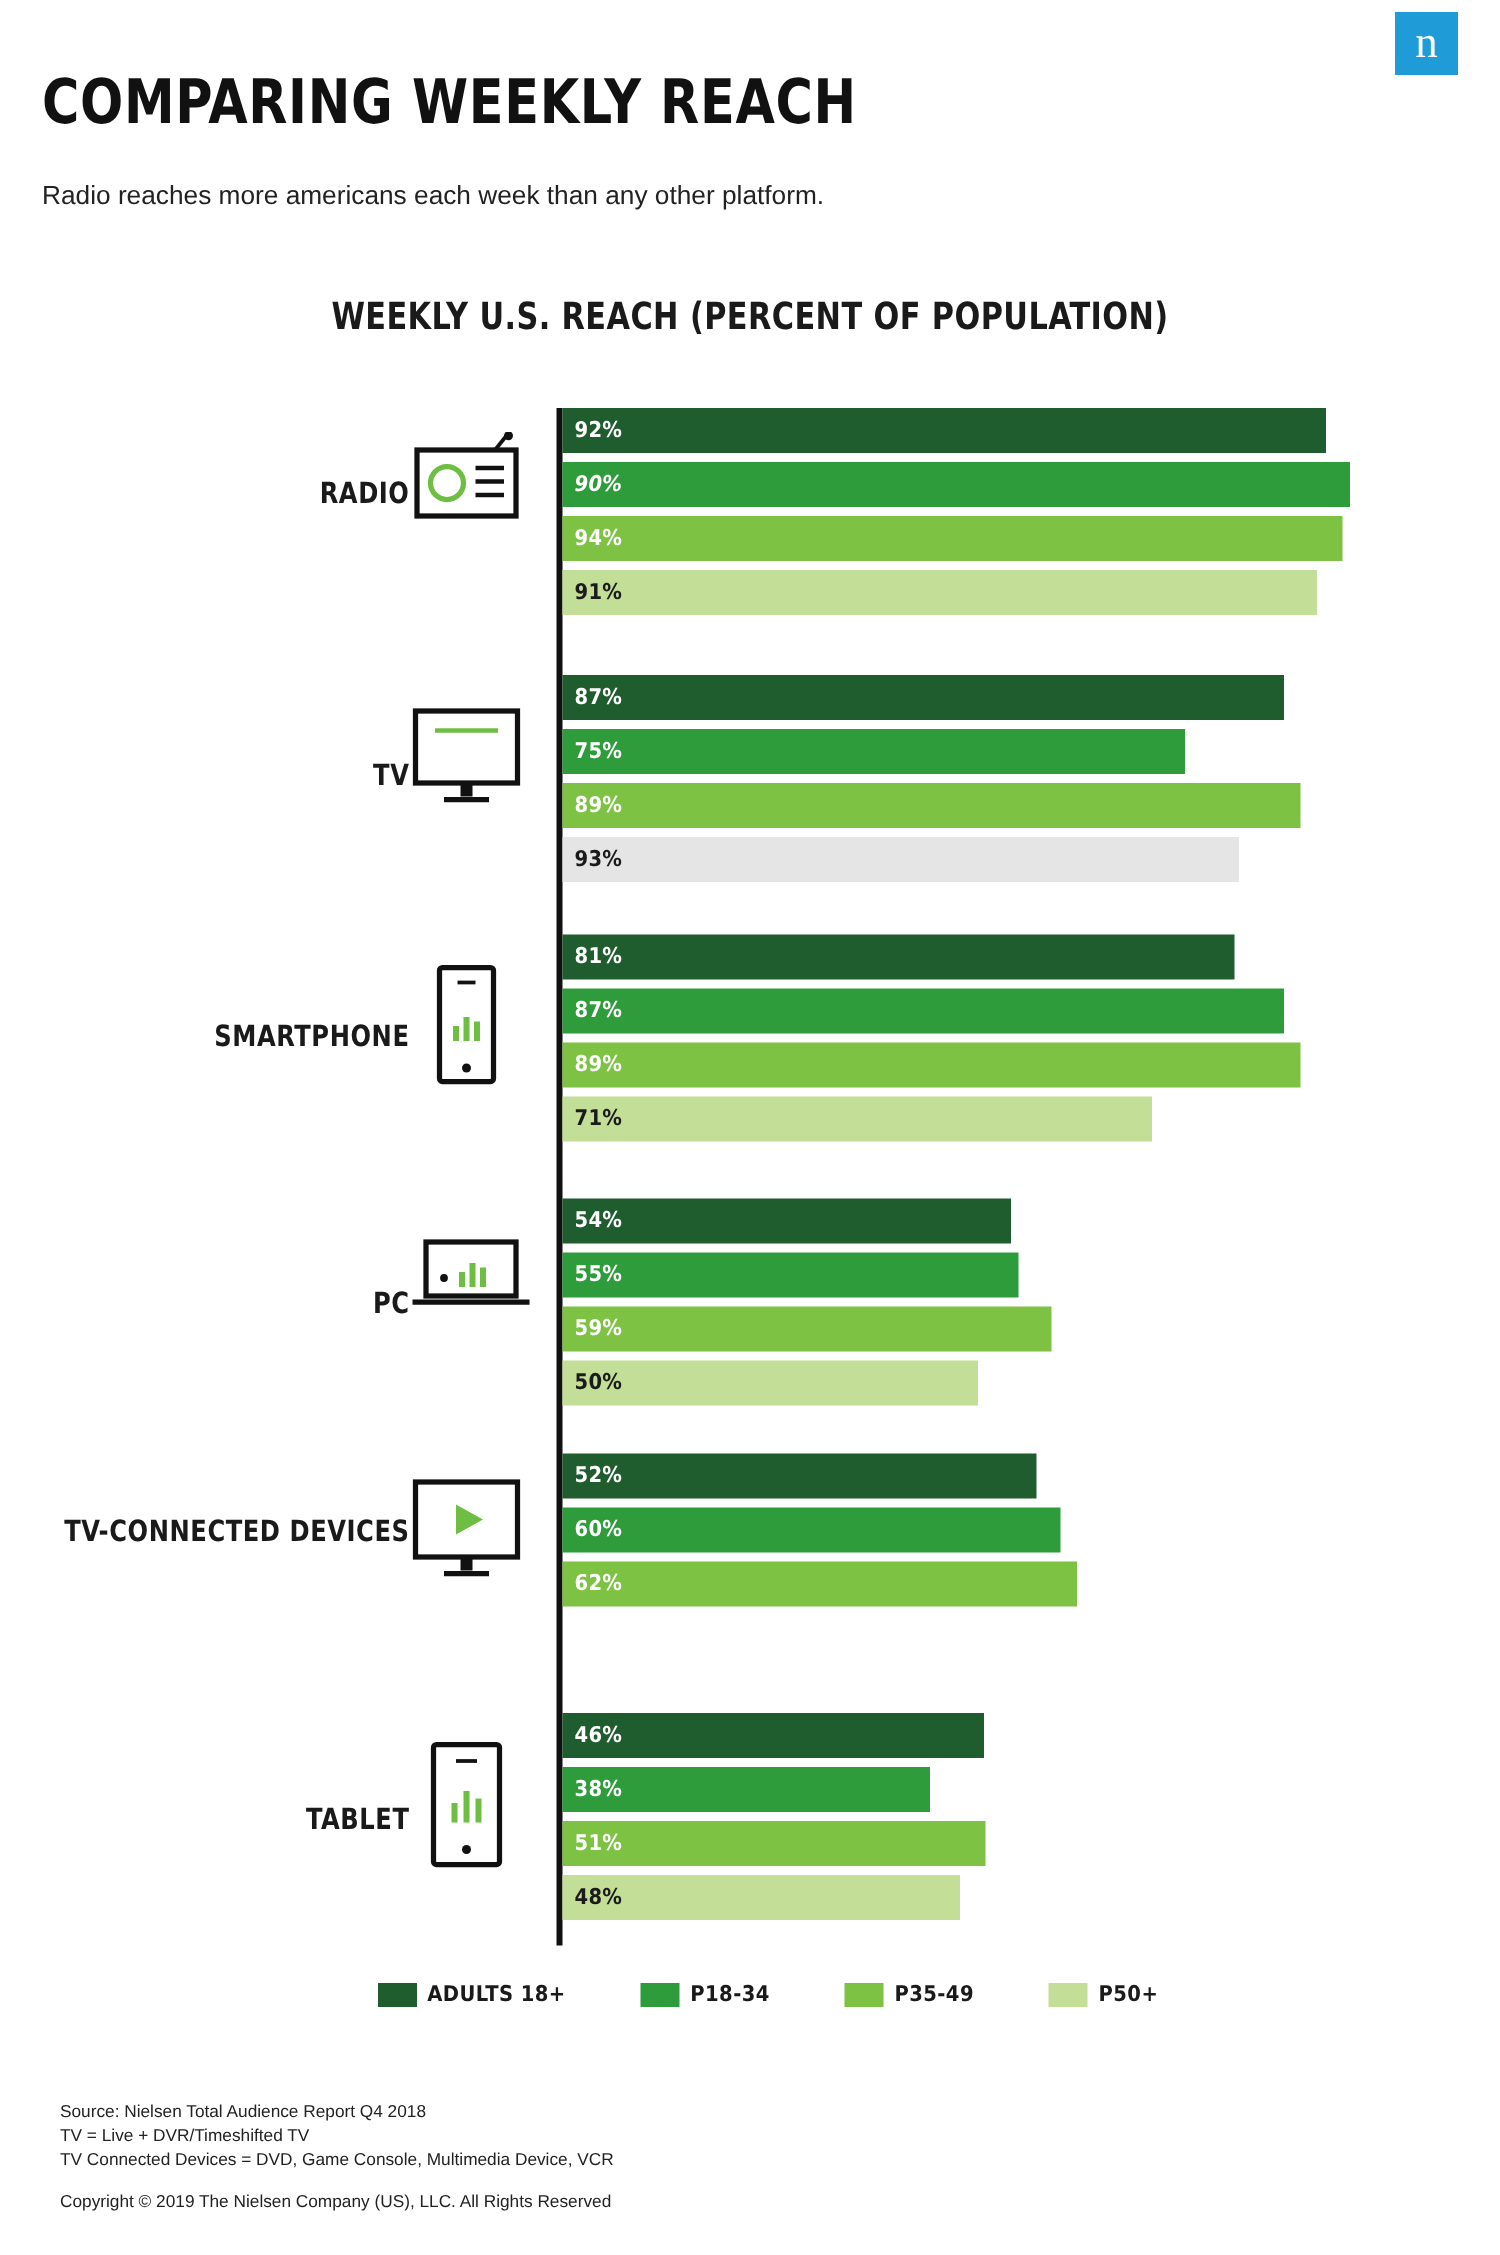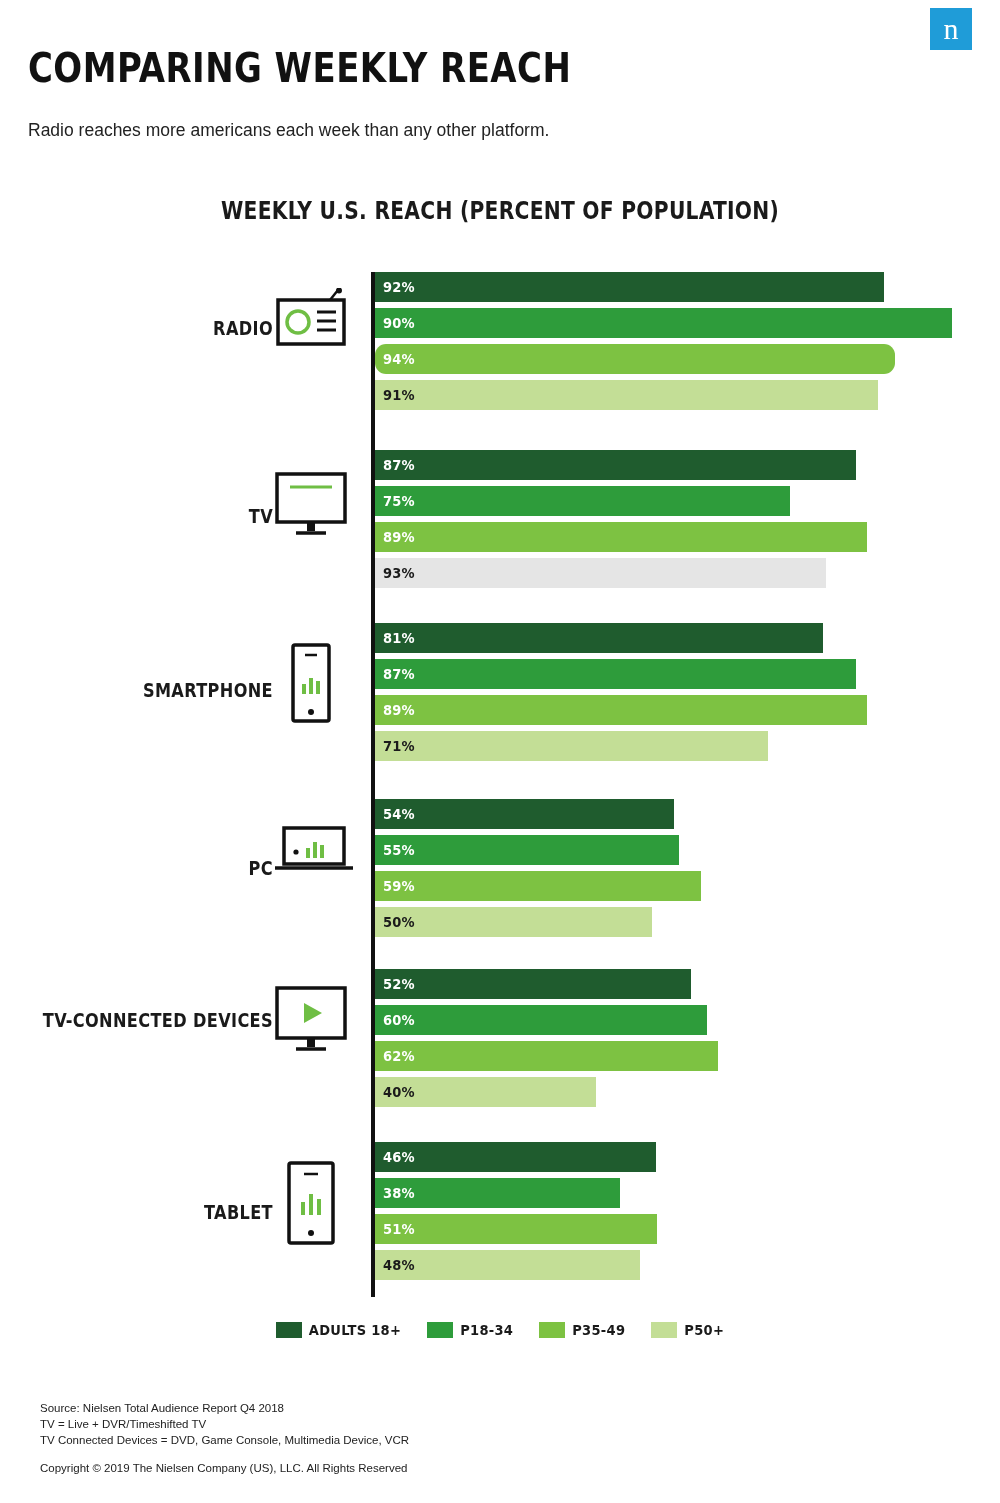--- a/index.html
+++ b/index.html
@@ -48,21 +48,21 @@
   .bar .val{
     position:absolute;left:8px;font-size:14.5px;font-weight:bold;color:#ffffff;
     font-family:"DejaVu Sans Condensed","Liberation Sans",sans-serif;
     letter-spacing:0.2px;
   }
   .bar.light .val{color:#1b1b1b;}
   .legend{
     position:absolute;left:0;right:0;top:1322px;display:flex;justify-content:center;
     align-items:center;gap:26px;
   }
-  .legend .item{display:flex;align-items:flex-end;gap:7px;}
+  .legend .item{display:flex;align-items:flex-end;gap:7px;margin-left:24px;}
   .legend .swatch{width:26px;height:16px;display:block;}
   .legend .lbl{
     font-size:14.5px;font-weight:bold;letter-spacing:0.3px;
     font-family:"DejaVu Sans Condensed","Liberation Sans",sans-serif;
   }
   .footer{position:absolute;left:40px;top:1400px;font-size:11.5px;color:#222;line-height:16px;}
   .footer .copy{margin-top:12px;font-size:11.5px;}
   svg{display:block;}
 </style>
 </head>
@@ -89,24 +89,24 @@
             <circle cx="26" cy="34" r="11" fill="none" stroke="#6fbe44" stroke-width="3.5"></circle>
             <line x1="45" y1="24" x2="64" y2="24" stroke="#111" stroke-width="3"></line>
             <line x1="45" y1="33" x2="64" y2="33" stroke="#111" stroke-width="3"></line>
             <line x1="45" y1="42" x2="64" y2="42" stroke="#111" stroke-width="3"></line>
           </svg>
         </div>
         <div class="bars">
           <div class="bar" style="width: 508.76px; background: rgb(31, 92, 46);">
             <span class="val">92%</span>
           </div>
-          <div class="bar" style="width: 577px; background: rgb(46, 156, 59);">
+          <div class="bar" style="width: 525px; background: rgb(46, 156, 59); font-style: italic;">
             <span class="val">90%</span>
           </div>
-          <div class="bar" style="width: 519.82px; background: rgb(125, 194, 66); border-radius: 11px;">
+          <div class="bar" style="width: 519.82px; background: rgb(125, 194, 66);">
             <span class="val">94%</span>
           </div>
           <div class="bar light" style="width: 503.23px; background: rgb(195, 222, 150);">
             <span class="val">91%</span>
           </div>
         </div>
       </div>
       <div class="group" style="top: 188px;">
         <div class="glabel" style="top: 56px;">TV</div>
         <div class="icon" style="top: 20px;">
@@ -199,23 +199,20 @@
         <div class="bars">
           <div class="bar" style="width: 316px; background: rgb(31, 92, 46); text-align: right;">
             <span class="val">52%</span>
           </div>
           <div class="bar" style="width: 331.8px; background: rgb(46, 156, 59);">
             <span class="val">60%</span>
           </div>
           <div class="bar" style="width: 342.86px; background: rgb(125, 194, 66);">
             <span class="val">62%</span>
           </div>
-          <div class="bar light" style="width: 221.2px; background: rgb(195, 222, 150);">
-            <span class="val">40%</span>
-          </div>
         </div>
       </div>
       <div class="group" style="top: 880px;">
         <div class="glabel" style="top: 60px;">TABLET</div>
         <div class="icon" style="top: 18px;">
           <svg width="78" height="86" viewBox="0 0 78 86">
             <rect x="17" y="3" width="44" height="80" rx="2" fill="#fff" stroke="#111" stroke-width="3.5"></rect>
             <line x1="32" y1="14" x2="46" y2="14" stroke="#111" stroke-width="2.5"></line>
             <circle cx="39" cy="73" r="3" fill="#111"></circle>
             <rect x="29" y="42" width="4" height="13" fill="#6fbe44"></rect>

